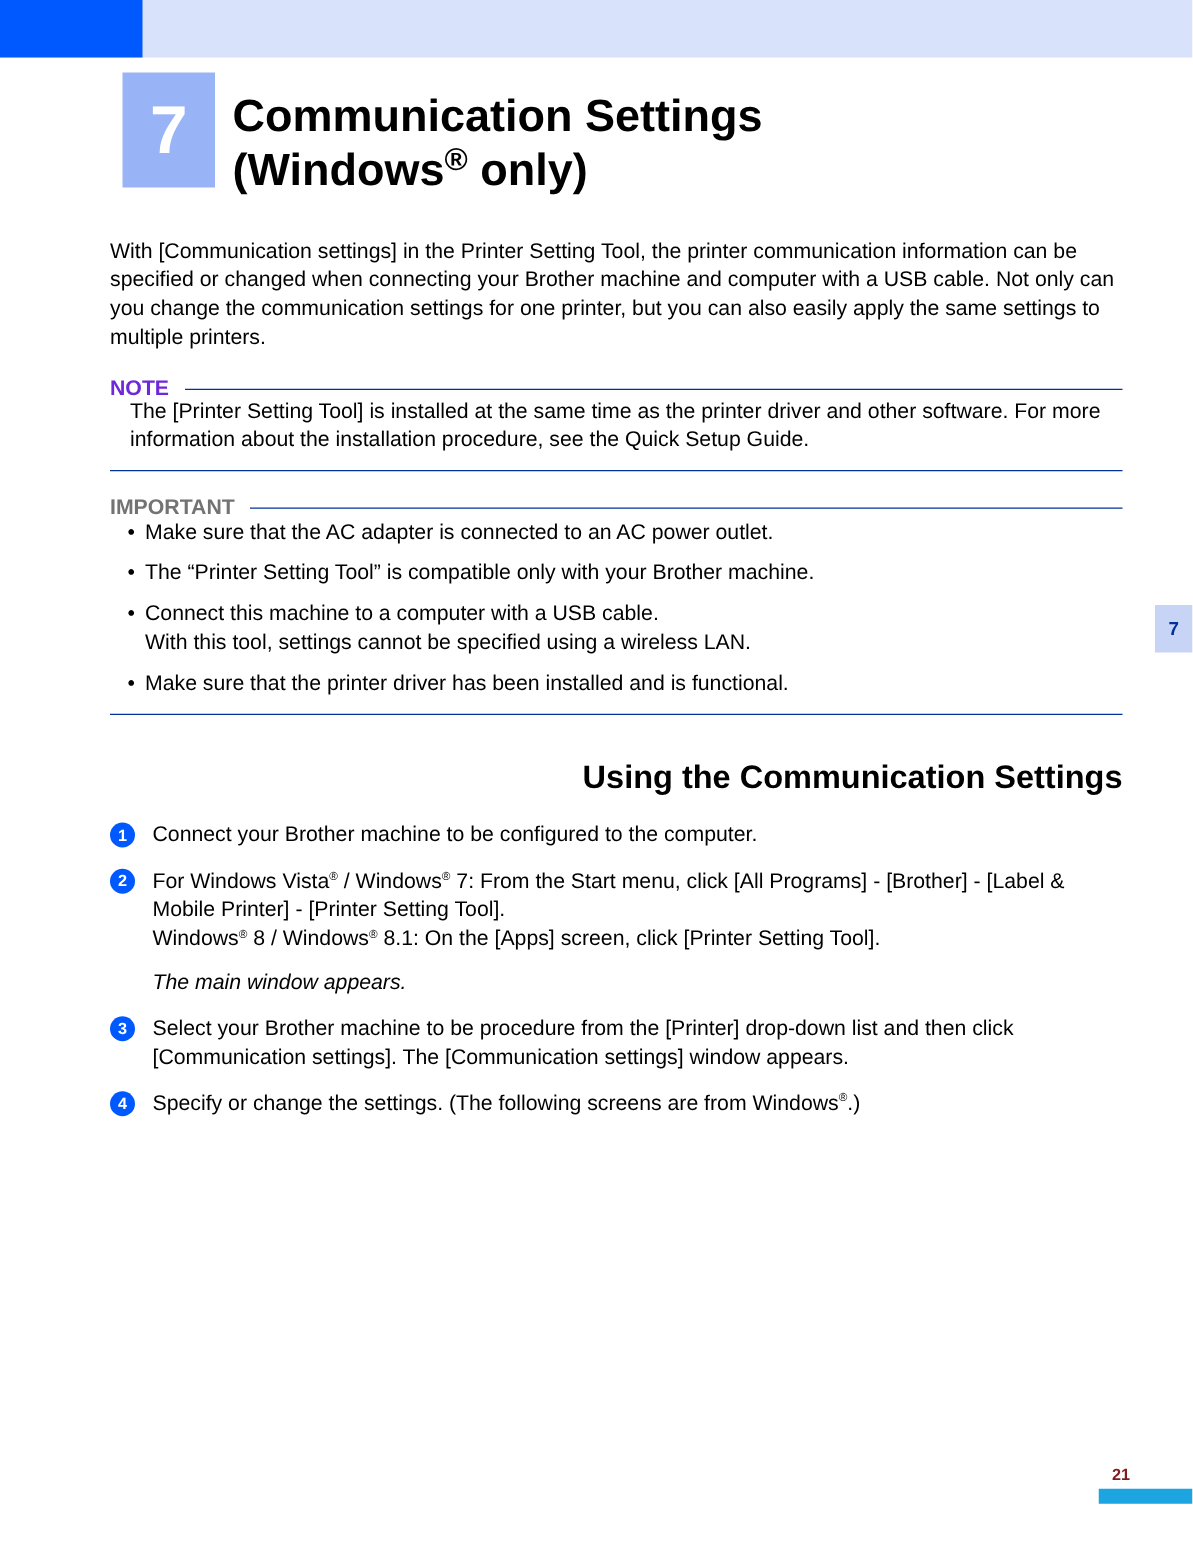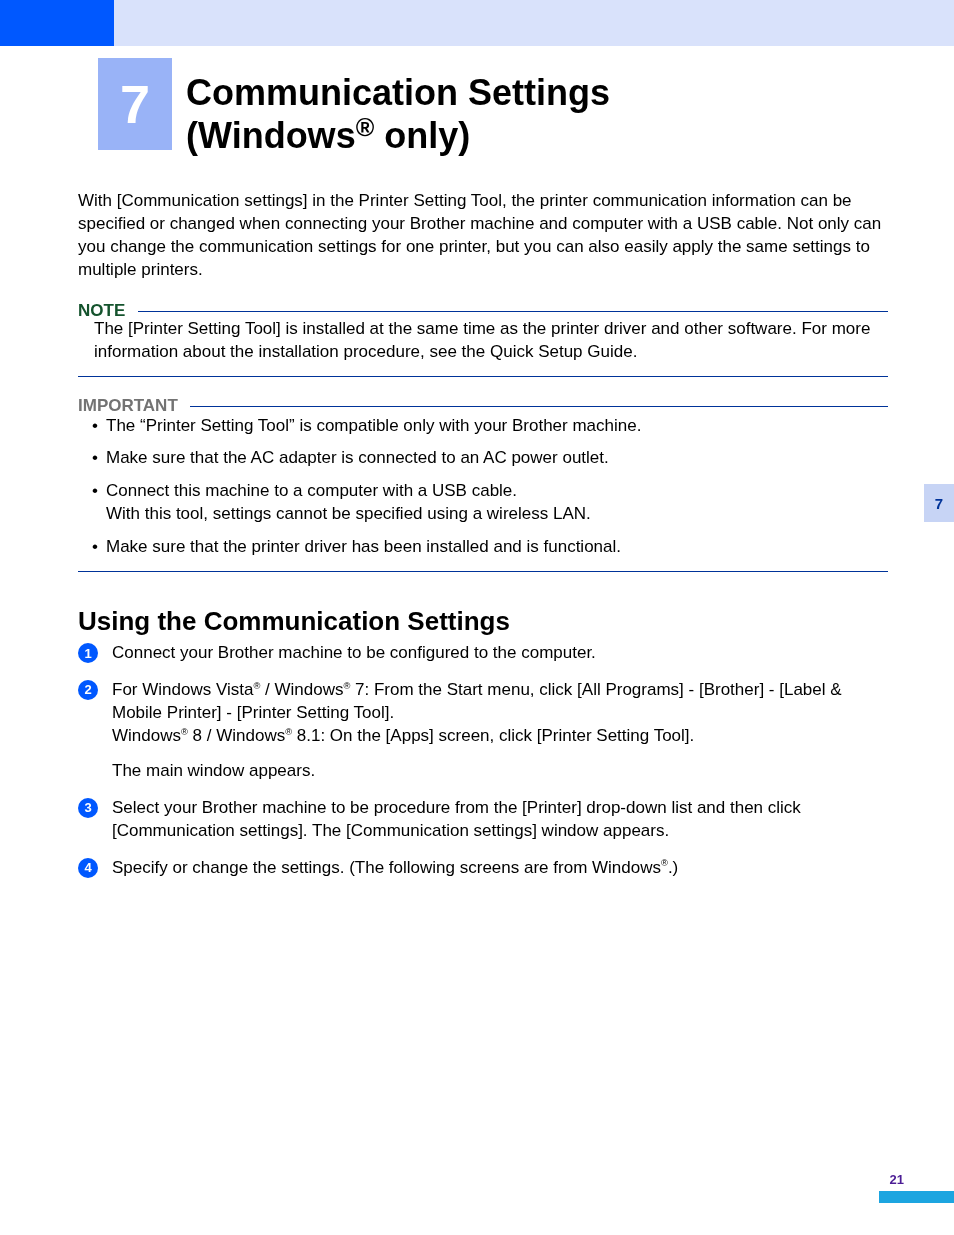--- a/index.html
+++ b/index.html
@@ -52,31 +52,31 @@
     line-height: 1.2;
   }
   .reg {
     font-size: 0.55em;
     position: relative;
     top: -0.7em;
   }
   .content {
     position: absolute;
     top: 190px;
-    left: 78px;
+    left: 88px;
     width: 810px;
     font-size: 17px;
     color: #000;
     line-height: 1.35;
   }
   .intro {
     margin-bottom: 18px;
   }
   .note-header {
-    color: #14532d;
+    color: #6d28d9;
     font-weight: bold;
     font-size: 17px;
     position: relative;
   }
   .note-line {
     border-top: 1px solid #003399;
     position: relative;
     top: -12px;
     margin-left: 60px;
   }
@@ -114,21 +114,22 @@
   .important-list li::before {
     content: "•";
     position: absolute;
     left: 0;
     top: 0;
   }
   .section-title {
     font-size: 26px;
     font-weight: bold;
     margin-top: 32px;
-    margin-bottom: 3px;
+    margin-bottom: 18px;
+    text-align: right;
   }
   .step {
     display: flex;
     align-items: flex-start;
     margin-bottom: 14px;
   }
   .step-num {
     min-width: 20px;
     height: 20px;
     border-radius: 50%;
@@ -140,20 +141,21 @@
     align-items: center;
     justify-content: center;
     margin-right: 14px;
     margin-top: 1px;
   }
   .step-text {
     flex: 1;
   }
   .step-gap {
     margin-top: 12px;
+    font-style: italic;
   }
   .side-tab {
     position: absolute;
     right: 0;
     top: 484px;
     width: 30px;
     height: 38px;
     background: #c7d4f5;
     color: #003399;
     font-weight: bold;
@@ -169,21 +171,21 @@
     width: 75px;
     height: 12px;
     background: #1ca5e0;
   }
   .page-num {
     position: absolute;
     right: 50px;
     bottom: 48px;
     font-size: 13px;
     font-weight: bold;
-    color: #4c1d95;
+    color: #7f1d1d;
   }
 </style>
 </head>
 <body>
 
 <div class="topbar">
   <div class="topbar-blue"></div>
 </div>
 
 <div class="chapter-box">
@@ -204,22 +206,22 @@
     <div class="note-line"></div>
   </div>
   <div class="note-body">The [Printer Setting Tool] is installed at the same time as the printer driver and other software. For more information about the installation procedure, see the Quick Setup Guide.</div>
   <div class="note-end-line"></div>
 
   <div class="important-header">
     <span>IMPORTANT</span>
     <div class="important-line"></div>
   </div>
   <ul class="important-list">
+    <li>Make sure that the AC adapter is connected to an AC power outlet.</li>
     <li>The “Printer Setting Tool” is compatible only with your Brother machine.</li>
-    <li>Make sure that the AC adapter is connected to an AC power outlet.</li>
     <li style="white-space:pre-line"><span>Connect this machine to a computer with a USB cable.
 With this tool, settings cannot be specified using a wireless LAN.</span></li>
     <li>Make sure that the printer driver has been installed and is functional.</li>
   </ul>
   <div class="note-end-line"></div>
 
   <div class="section-title">Using the Communication Settings</div>
 
   <div class="step">
     <div class="step-num">1</div>

